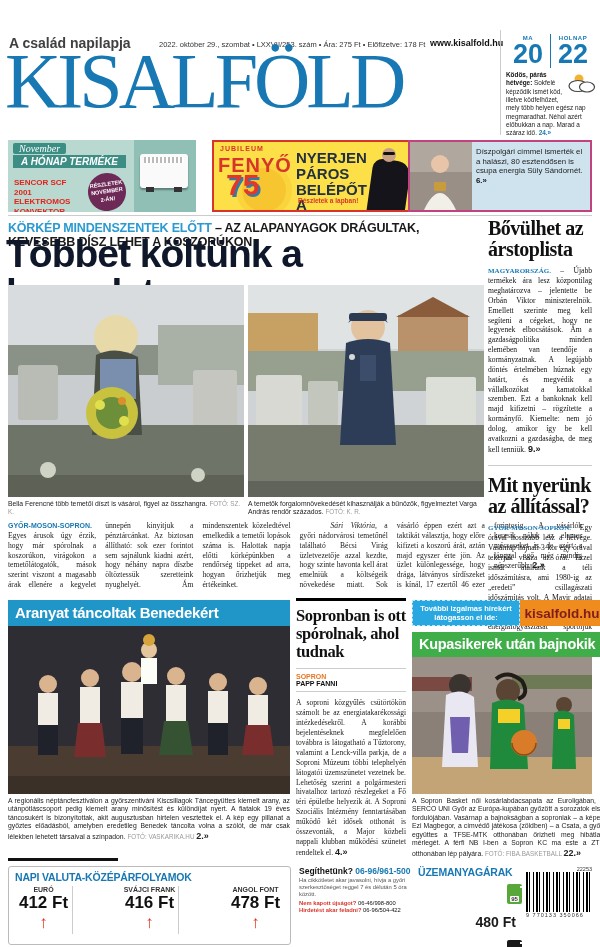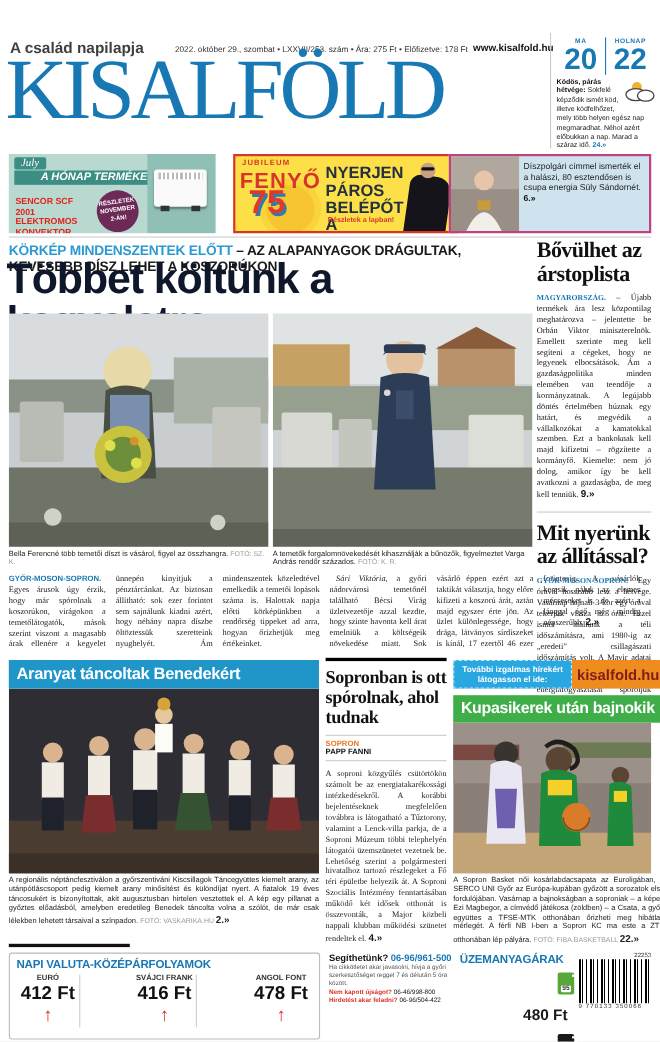--- a/index.html
+++ b/index.html
@@ -22,21 +22,21 @@
   .weather-text{margin-top:3px;font-size:6.4px;line-height:1.3;color:#222;}
   .weather-text b{color:#111;}
   .weather-ref{color:#1878b4;font-weight:bold;}
   .weather-icon{float:right;margin:1px 0 1px 3px;}
   
   .ad{top:140px;height:72px;overflow:hidden;}
   .ad1{left:8px;width:188px;background:#b9d8d0;}
   .ad1 .ribbon1{position:absolute;left:5px;top:3px;background:#3c8d84;color:#fff;
       font-family:"Liberation Serif",serif;font-style:italic;font-size:10px;padding:0 6px;border-radius:2px;}
   .ad1 .ribbon2{position:absolute;left:5px;top:15px;background:#3c8d84;color:#fff;
-      font-style:italic;font-weight:bold;font-size:10px;padding:1px 24px;}
+      font-style:italic;font-weight:bold;font-size:10px;padding:1px 8px;}
   .ad1 .product{position:absolute;left:6px;top:38px;width:72px;color:#e2231a;
       font-weight:bold;font-size:8px;line-height:1.2;}
   .ad1 .badge{position:absolute;left:80px;top:33px;width:38px;height:38px;border-radius:50%;
       background:#6e2a57;color:#fff;font-size:5.5px;font-weight:bold;text-align:center;
       display:flex;align-items:center;justify-content:center;transform:rotate(-8deg);line-height:1.3;}
   .ad1 .heaterbox{position:absolute;right:0;top:0;width:62px;height:72px;background:#8fbfb5;}
   .heater{position:absolute;right:8px;top:14px;width:48px;height:34px;background:#fafafa;
       border-radius:3px;box-shadow:0 2px 2px rgba(0,0,0,.35);}
   .heater:before{content:"";position:absolute;left:4px;right:4px;top:3px;height:6px;
       background:repeating-linear-gradient(90deg,#bbb 0 2px,#fff 2px 4px);}
@@ -72,21 +72,21 @@
   .photo-right{left:248px;top:285px;width:236px;height:212px;}
   .caption{font-size:6.8px;color:#222;line-height:1.2;}
   .cap-left{left:8px;top:500px;width:236px;}
   .cap-right{left:248px;top:500px;width:236px;}
   .credit{color:#999;font-size:6.3px;}
   .bodycols{left:8px;top:521px;width:477px;height:76px;column-count:5;column-gap:9px;
       font-family:"Liberation Serif",serif;font-size:7.6px;line-height:1.3;text-align:justify;}
   .bodycols p{margin:0;}
   .bodycols p+p{text-indent:6px;}
   .lead-tag{font-family:"Liberation Sans",sans-serif;font-weight:bold;color:#1878b4;font-size:7px;}
-  .ital{font-style:italic;}
+  .ital{font-style:italic;margin-left:25px;}
   .bodyref{font-family:"Liberation Sans",sans-serif;font-weight:bold;font-size:9px;}
   
   .rail{left:488px;top:218px;width:104px;}
   .rail-art .t{font-family:"Liberation Serif",serif;font-size:20px;font-weight:bold;
       line-height:1.05;letter-spacing:-.5px;color:#111;margin:0 0 6px;}
   .rail-art .loc{font-weight:bold;color:#1878b4;font-size:7px;}
   .rail-art .bd{font-family:"Liberation Serif",serif;font-size:7.6px;line-height:1.3;text-align:justify;color:#111;}
   .rail-sep{height:1px;background:#ccc;margin:10px 0 9px;}
   
   .dance{left:8px;top:600px;width:282px;}
@@ -176,21 +176,21 @@
           <circle cx="13" cy="7" r="4.5" fill="#f2b233"></circle>
           <ellipse cx="12" cy="14" rx="9" ry="5.5" fill="#fff" stroke="#444" stroke-width="1.2"></ellipse>
           <ellipse cx="21" cy="15" rx="7.5" ry="5" fill="#fff" stroke="#444" stroke-width="1.2"></ellipse>
         </svg>
       </span>
       <b>Ködös, párás hétvége:</b><span> Sokfelé képződik ismét köd, illetve ködfelhőzet, mely több helyen egész nap megmaradhat. Néhol azért előbukkan a nap. Marad a száraz idő. </span><span class="weather-ref">24.»</span>
     </div>
   </div>
 
   <div class="abs ad ad1">
-    <div class="ribbon1">July</div>
+    <div class="ribbon1">November</div>
     <div class="ribbon2">A HÓNAP TERMÉKE</div>
     <div class="product">SENCOR SCF 2001 ELEKTROMOS KONVEKTOR</div>
     <div class="badge">RÉSZLETEK NOVEMBER 2-ÁN!</div>
     <div class="heaterbox">
         <div class="heater"></div>
       </div>
   </div>
 
   <div class="abs ad ad2">
     <div class="jub">JUBILEUM</div>

